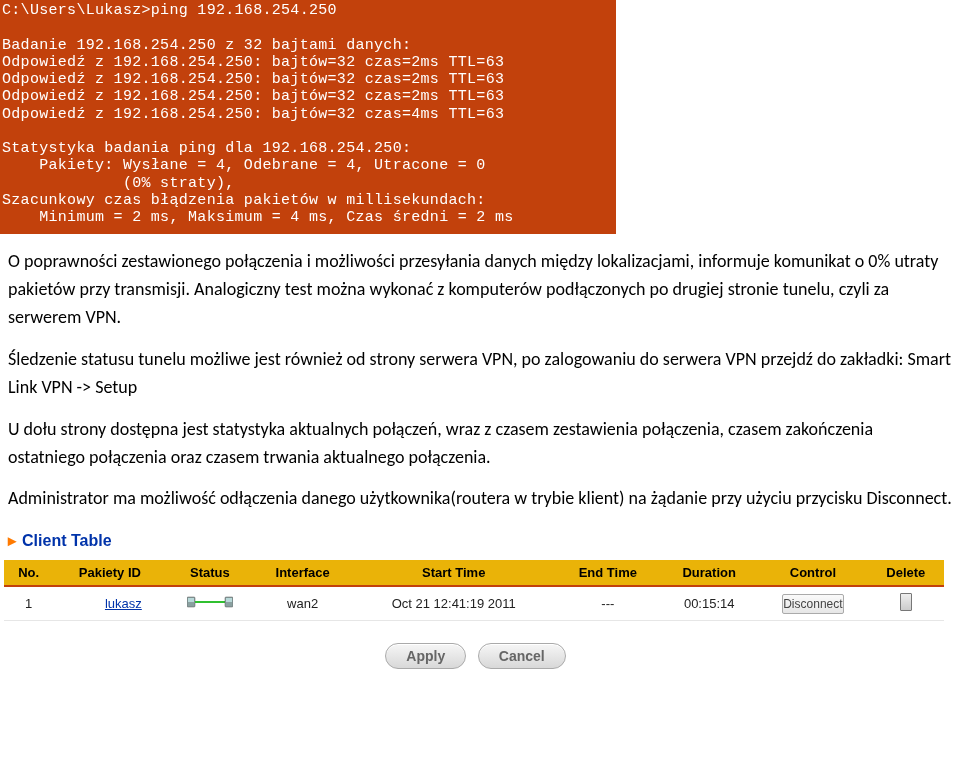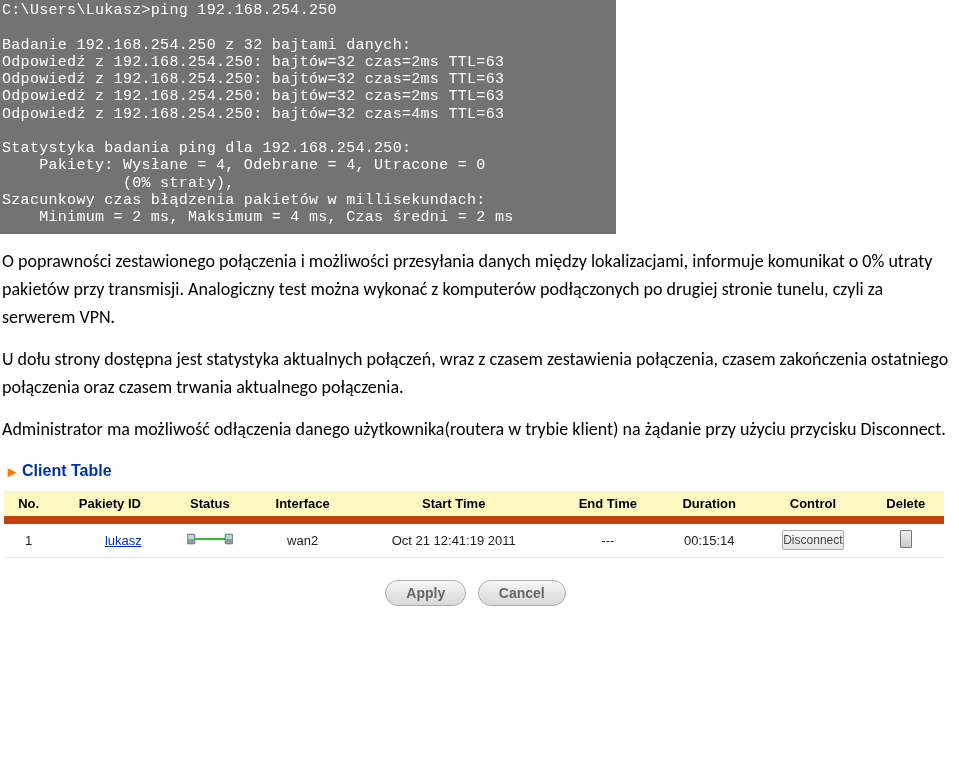--- a/index.html
+++ b/index.html
@@ -3,34 +3,34 @@
 <meta charset="utf-8">
 <style>
   body {
     margin: 0;
     padding: 0;
     font-family: Calibri, Arial, sans-serif;
     background: #fff;
     width: 959px;
   }
   .terminal {
-    background: #737373;
+    background: #c2410c;
     color: #fff;
     font-family: "Courier New", monospace;
     font-size: 15px;
     line-height: 1.15;
     padding: 2px 4px 8px 2px;
     white-space: pre;
     width: 610px;
     letter-spacing: 0.3px;
   }
   .body-text {
     font-size: 18px;
     line-height: 1.55;
-    padding: 8px 6px 0 2px;
+    padding: 8px 6px 0 8px;
     color: #000;
   }
   .body-text p {
     margin: 6px 0 14px 0;
   }
   .section-title {
     display: flex;
     align-items: center;
     padding: 4px 0 4px 8px;
     font-family: Arial, sans-serif;
@@ -47,30 +47,30 @@
     font-size: 16px;
   }
   table.client-table {
     border-collapse: collapse;
     width: 940px;
     margin: 6px 4px 0 4px;
     font-family: Arial, sans-serif;
     font-size: 13px;
   }
   table.client-table th {
-    background: #fef9c3;
+    background: #eab308;
     color: #000;
     font-weight: bold;
     text-align: center;
     padding: 5px 6px;
     border: 1px solid #ccc;
     border-top: none;
     border-left: none;
     border-right: none;
-    border-bottom: 8px solid #c2410c;
+    border-bottom: 2px solid #c2410c;
   }
   table.client-table td {
     background: #fff;
     text-align: center;
     padding: 6px 6px;
     border-bottom: 1px solid #e6e6e6;
     vertical-align: middle;
     color: #222;
   }
   table.client-table td a {
@@ -132,20 +132,21 @@
 <span>Odpowiedź z 192.168.254.250: bajtów=32 czas=4ms TTL=63</span>
 <span></span>
 <span>Statystyka badania ping dla 192.168.254.250:</span>
 <span>    Pakiety: Wysłane = 4, Odebrane = 4, Utracone = 0</span>
 <span>             (0% straty),</span>
 <span>Szacunkowy czas błądzenia pakietów w millisekundach:</span>
 <span>    Minimum = 2 ms, Maksimum = 4 ms, Czas średni = 2 ms</span></div>
 
 <div class="body-text">
   <p>O poprawności zestawionego połączenia i możliwości przesyłania danych między lokalizacjami, informuje komunikat o 0% utraty pakietów przy transmisji. Analogiczny test można wykonać z komputerów podłączonych po drugiej stronie tunelu, czyli za serwerem VPN.</p>
+  <p>Śledzenie statusu tunelu możliwe jest również od strony serwera VPN, po zalogowaniu do serwera VPN przejdź do zakładki: Smart Link VPN -&gt; Setup</p>
   <p>U dołu strony dostępna jest statystyka aktualnych połączeń, wraz z czasem zestawienia połączenia, czasem zakończenia ostatniego połączenia oraz czasem trwania aktualnego połączenia.</p>
   <p>Administrator ma możliwość odłączenia danego użytkownika(routera w trybie klient) na żądanie przy użyciu przycisku Disconnect.</p>
 </div>
 
 <div class="section-title">
   <span class="arrow">▸</span>
   <span class="label">Client Table</span>
 </div>
 
 <table class="client-table">

